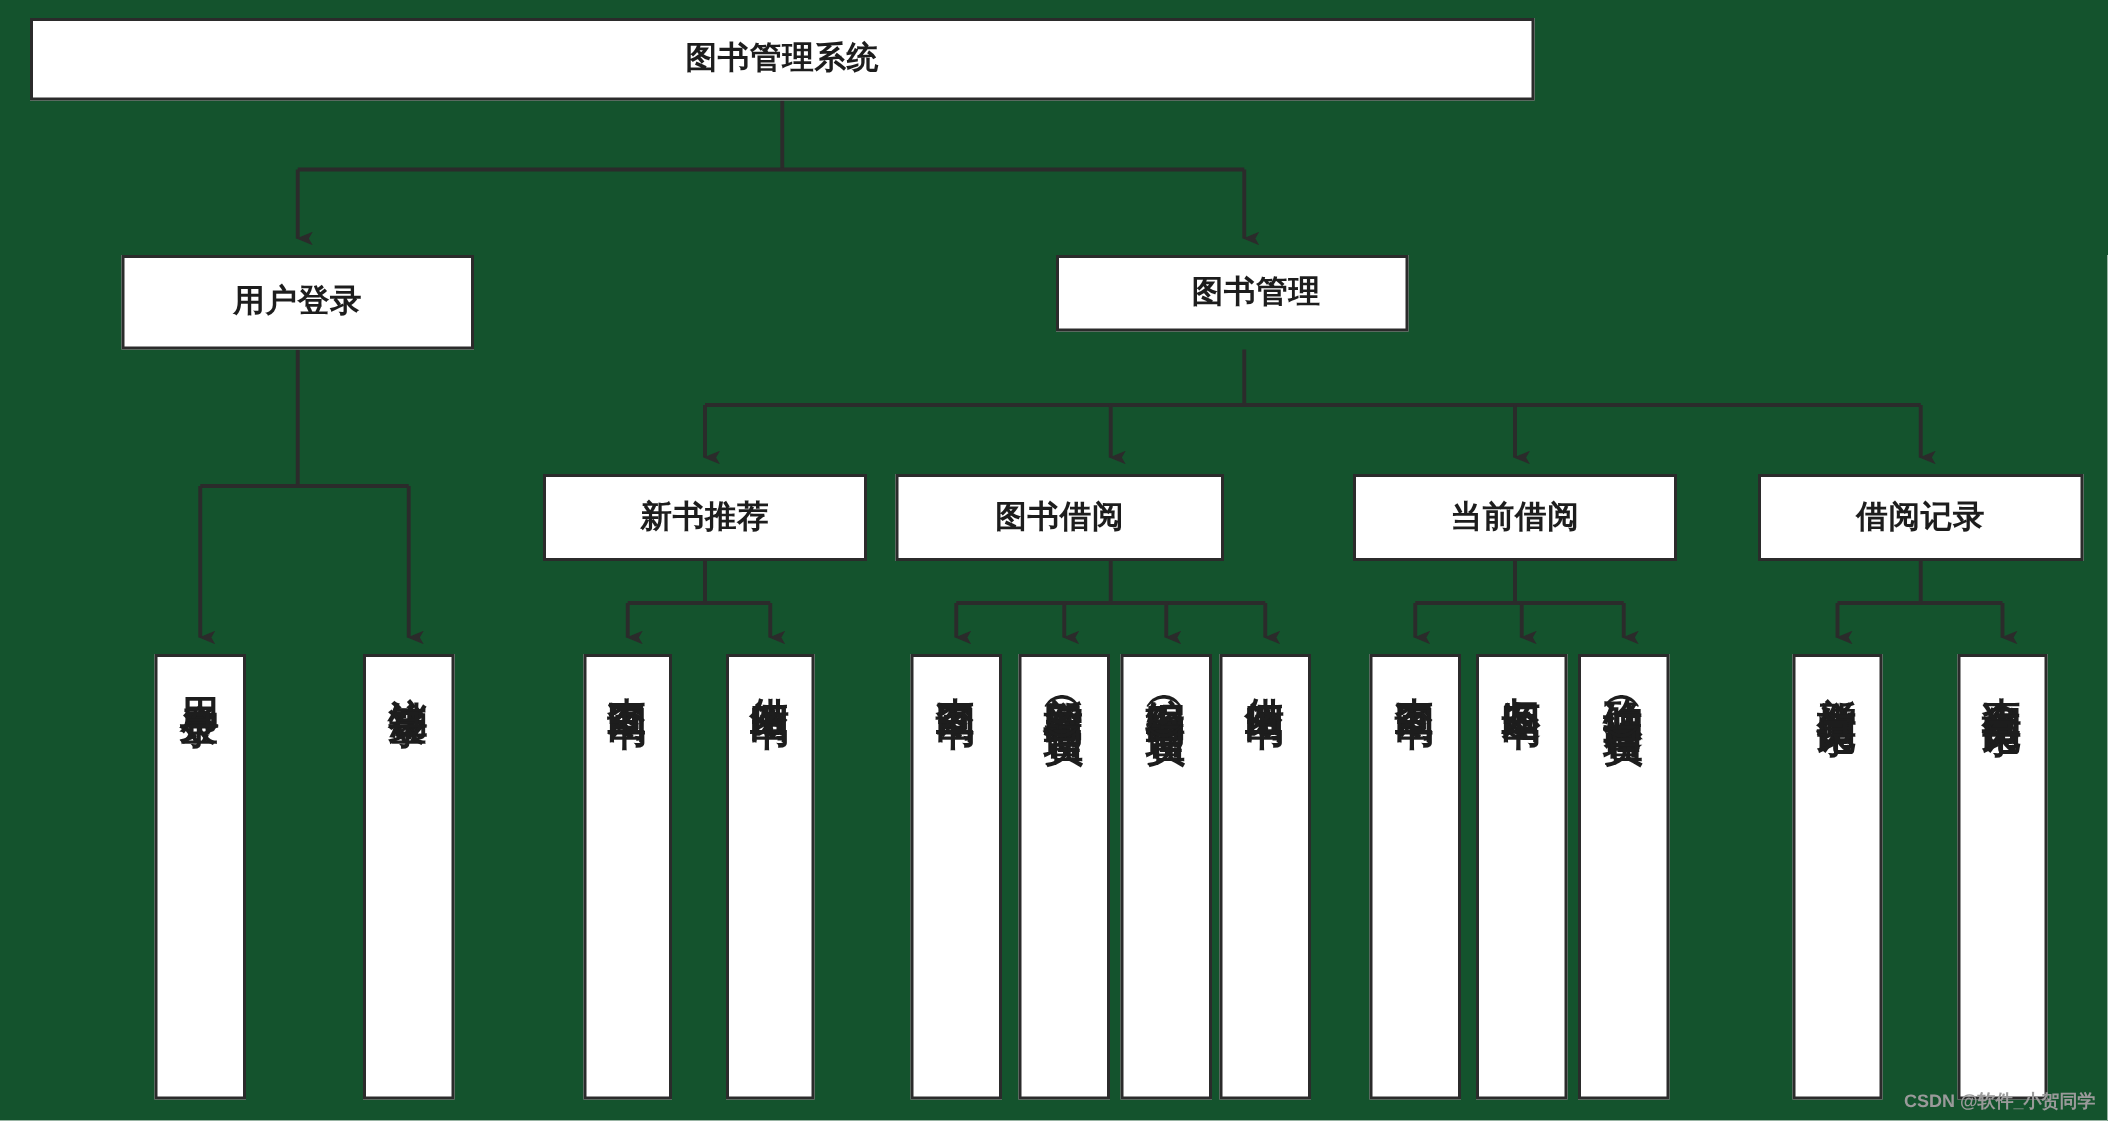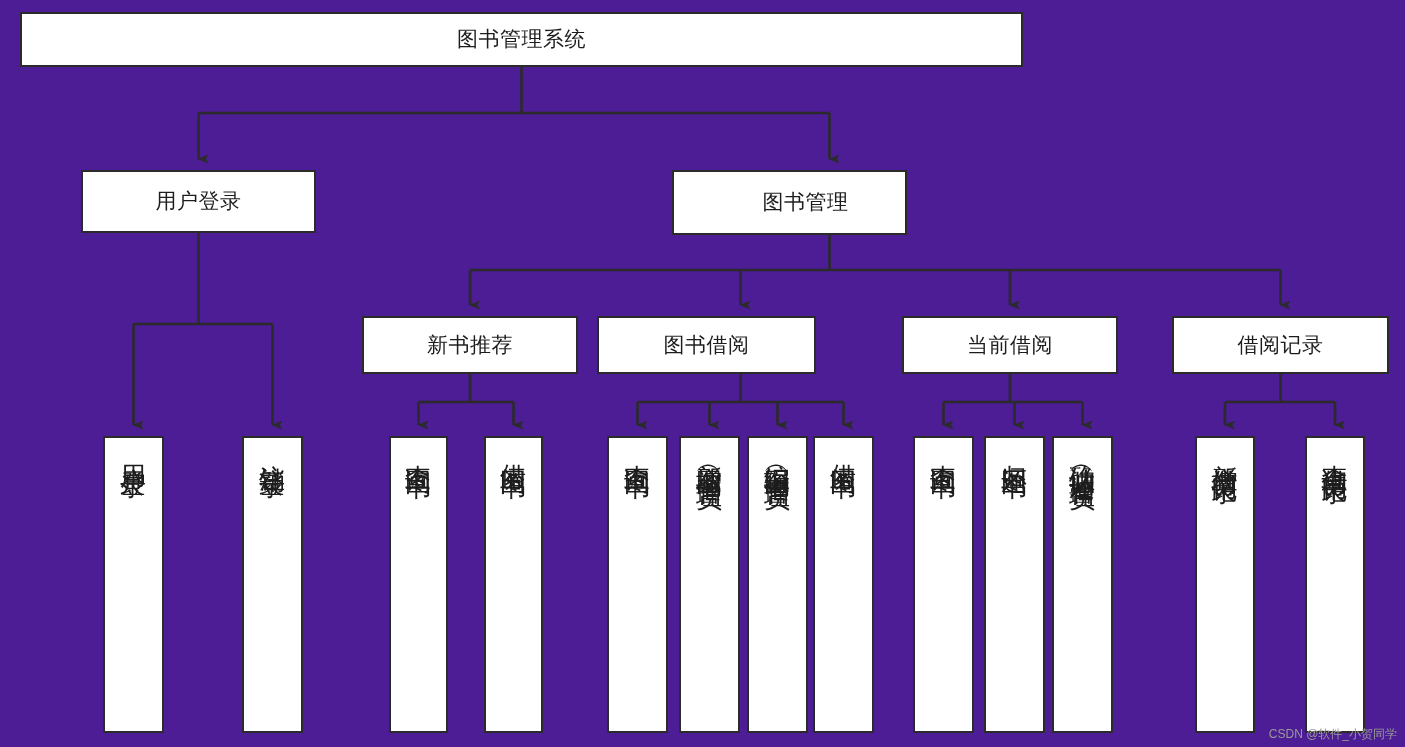--- a/index.html
+++ b/index.html
@@ -8,22 +8,23 @@
     padding: 0;
     background: #ffffff;
   }
   body {
     font-family: "Liberation Sans", "DejaVu Sans", sans-serif;
   }
   #diagram-root {
     position: relative;
     width: 1405px;
     height: 747px;
-    background: #4c1d95;
+    background: #14532d;
     overflow: hidden;
+    font-weight: bold;
   }
   #edge-layer {
     position: absolute;
     left: 0;
     top: 0;
     width: 1405px;
     height: 747px;
   }
   .node {
     position: absolute;
@@ -117,21 +118,21 @@
       </g>
   </svg>
 
   <div id="nodes-layer">
       <div class="node horizontal" style="left: 20px; top: 12px; width: 1003px; height: 55px;">
         <span class="node-label">图书管理系统</span>
       </div>
       <div class="node horizontal" style="left: 81px; top: 170px; width: 235px; height: 63px;">
         <span class="node-label">用户登录</span>
       </div>
-      <div class="node horizontal" style="left: 672px; top: 170px; width: 235px; height: 65px; padding-left: 32px;">
+      <div class="node horizontal" style="left: 704px; top: 170px; width: 235px; height: 51px; padding-left: 32px;">
         <span class="node-label">图书管理</span>
       </div>
       <div class="node horizontal" style="left: 362px; top: 316px; width: 216px; height: 58px; text-align: right;">
         <span class="node-label">新书推荐</span>
       </div>
       <div class="node horizontal" style="left: 597px; top: 316px; width: 219px; height: 58px;">
         <span class="node-label">图书借阅</span>
       </div>
       <div class="node horizontal" style="left: 902px; top: 316px; width: 216px; height: 58px;">
         <span class="node-label">当前借阅</span>

